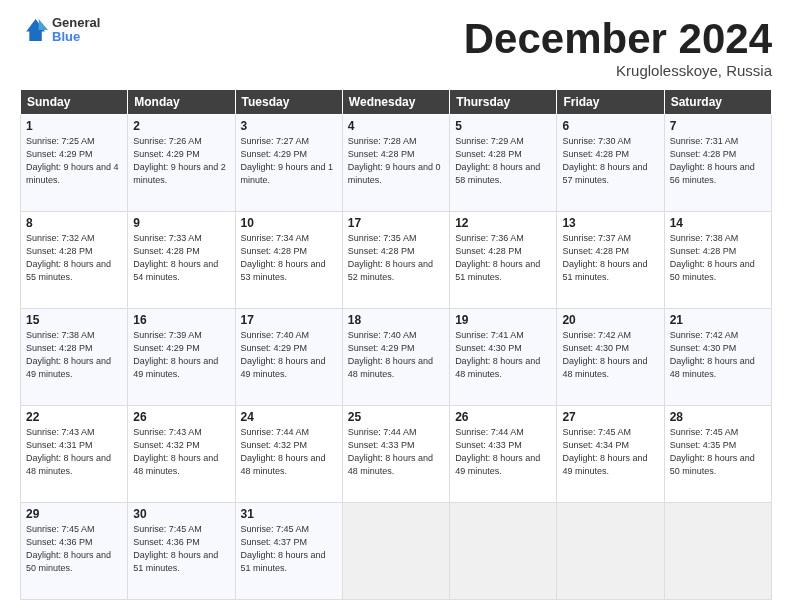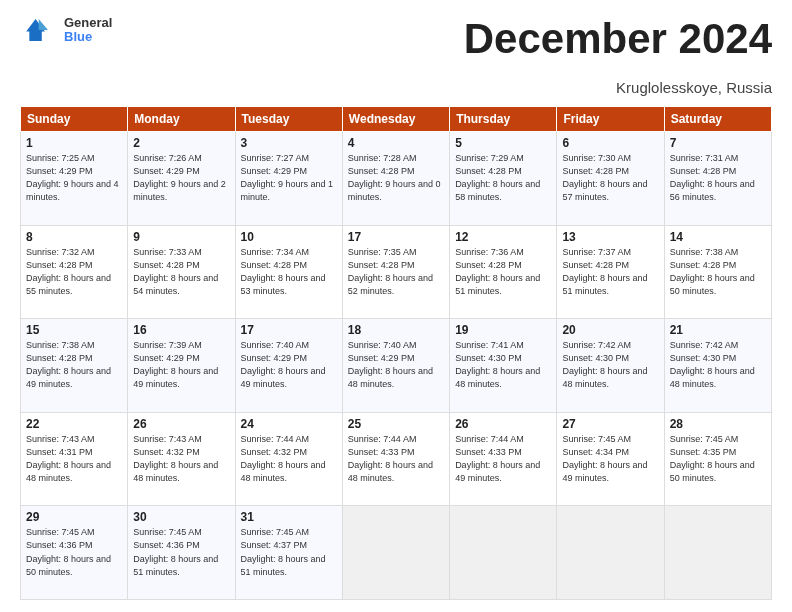--- a/index.html
+++ b/index.html
@@ -19,21 +19,21 @@
     }
     .header {
       display: flex;
       justify-content: space-between;
       align-items: flex-start;
       margin-bottom: 10px;
     }
     .logo {
       display: flex;
       align-items: center;
-      gap: 16px;
+      gap: 4px;
     }
     .logo-text {
       display: flex;
       flex-direction: column;
       font-size: 13px;
       font-weight: bold;
       line-height: 1.1;
     }
     .logo-general { color: #333; }
     .logo-blue { color: #3b82f6; }
@@ -46,30 +46,30 @@
     }
     .title-month {
       font-size: 42px;
       font-weight: bold;
       color: #222;
       line-height: 1.1;
     }
     .title-location {
       font-size: 15px;
       color: #444;
-      margin-top: 17px;
+      margin-top: 0;
     }
     .calendar {
       flex: 1;
       border-collapse: collapse;
       width: 100%;
       table-layout: fixed;
     }
     .calendar thead tr th {
-      background: #c2410c;
+      background: #404040;
       color: #fff;
       font-size: 12px;
       font-weight: bold;
       padding: 5px 6px;
       text-align: left;
       border: 1px solid #fff;
     }
     .calendar tbody tr td {
       vertical-align: top;
       padding: 4px 5px;

